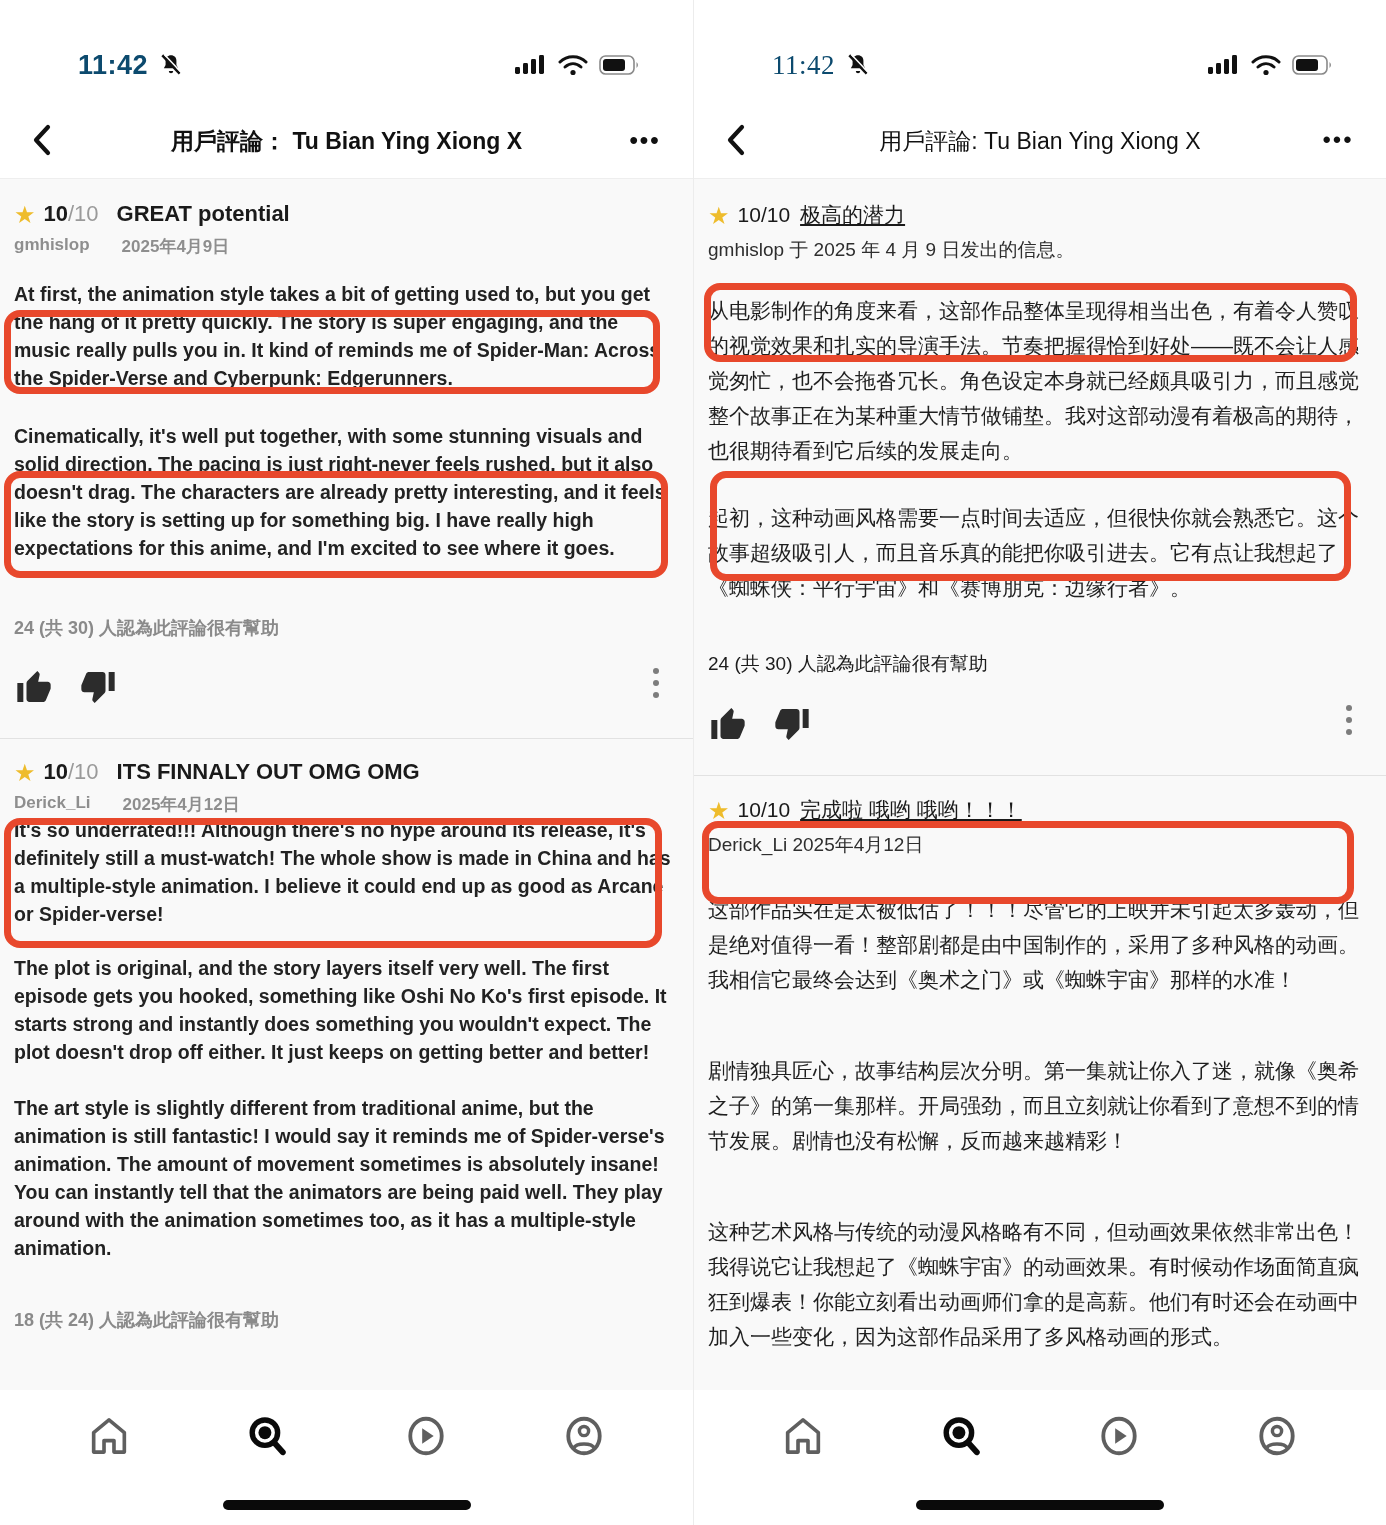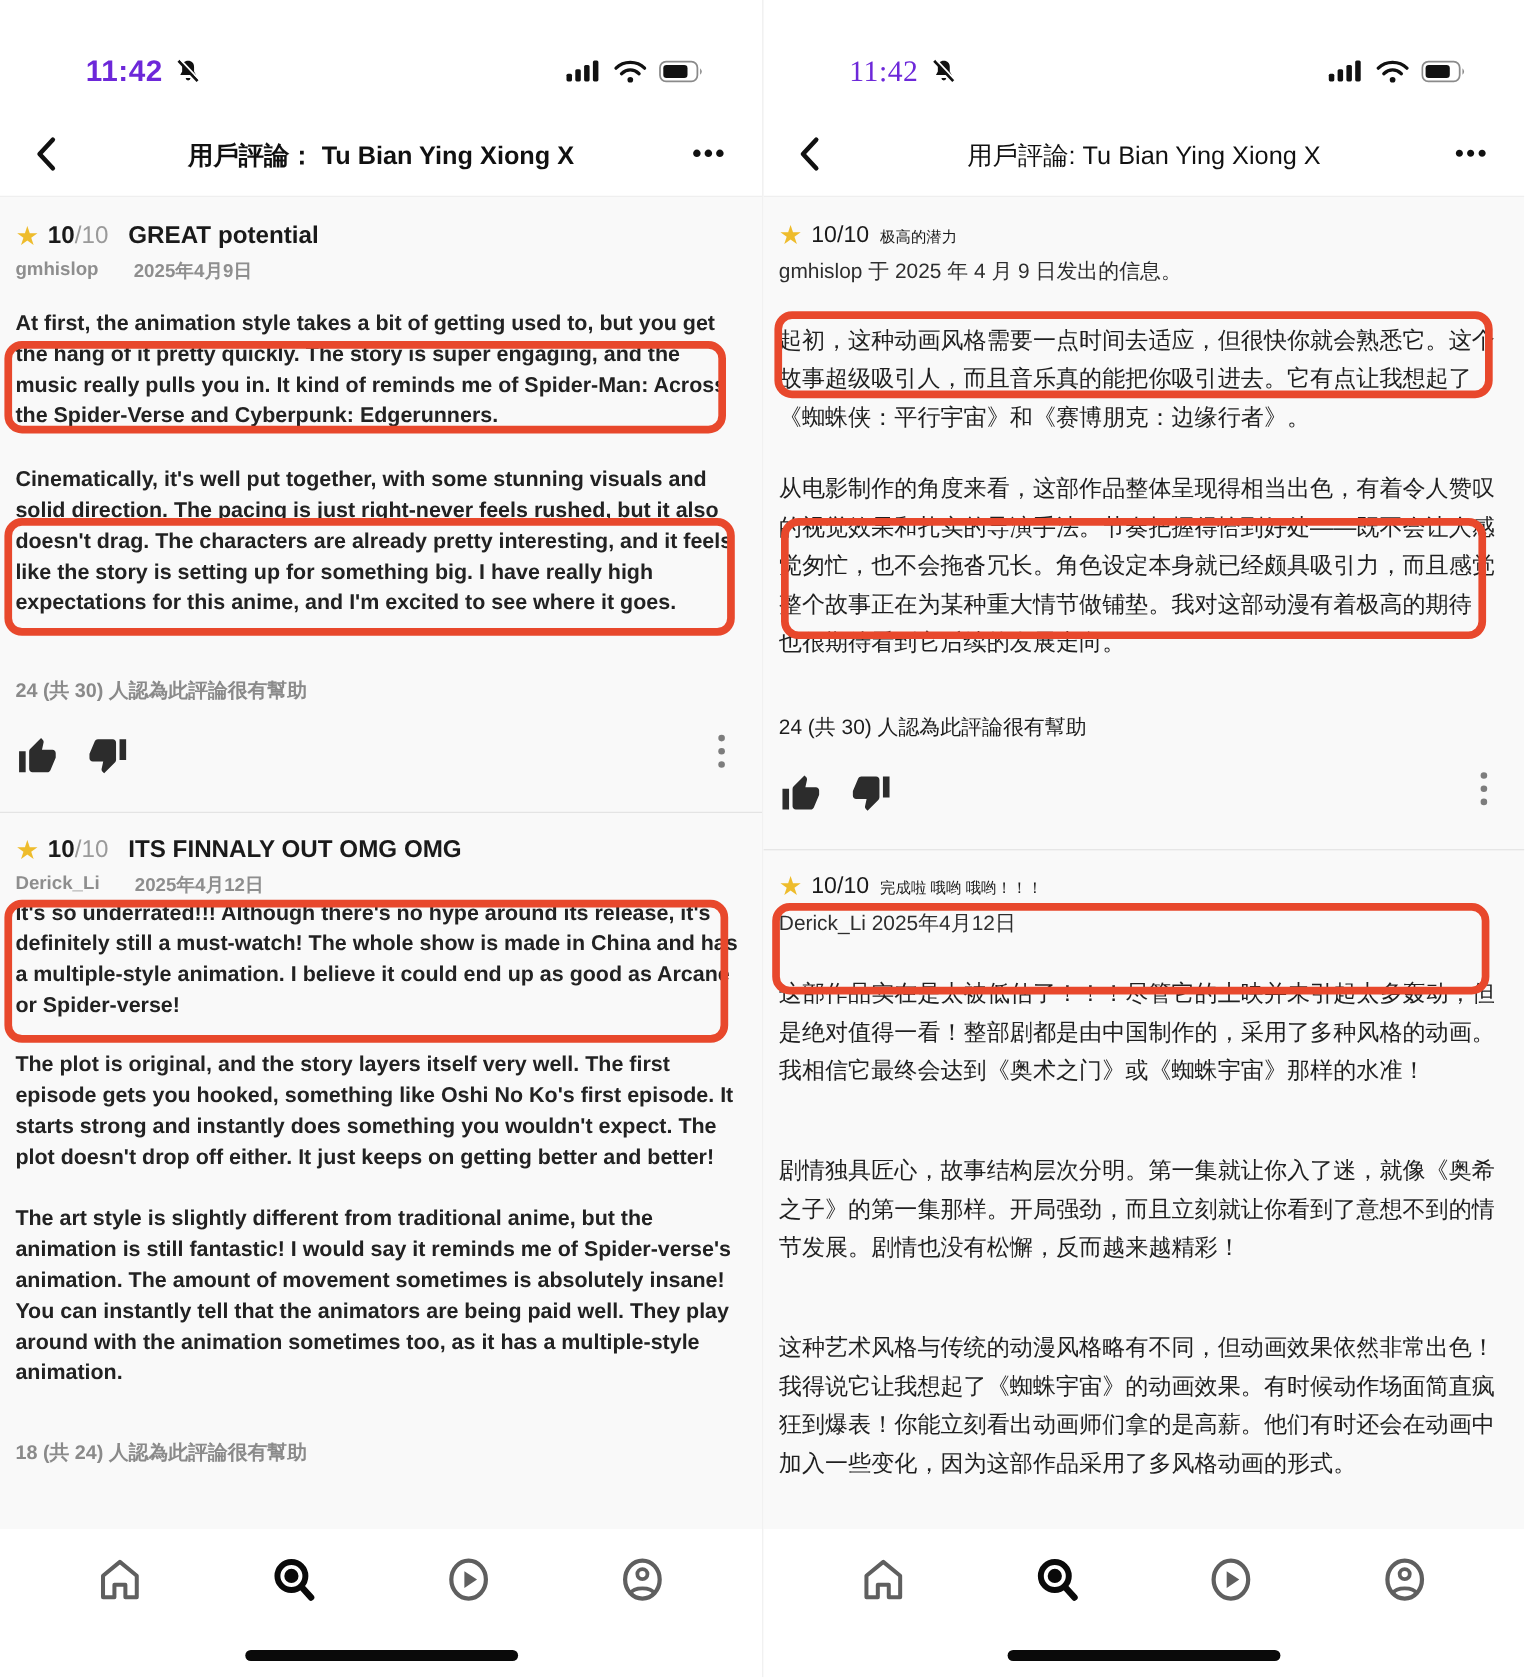--- a/index.html
+++ b/index.html
@@ -4,21 +4,21 @@
 <style>
   * { margin:0; padding:0; box-sizing:border-box; }
   html,body { width:1386px; height:1525px; background:#fff; font-family:"Liberation Sans", sans-serif; }
   .stage { position:relative; width:1386px; height:1525px; overflow:hidden; background:#fff; }
   .panel { position:absolute; top:0; width:693px; height:1525px; background:#fff; overflow:hidden; }
   .panel.left { left:0; }
   .panel.right { left:693px; border-left:1px solid #ececec; }
 
   
   .statusbar { position:absolute; top:42px; left:0; right:0; height:46px; display:flex; align-items:center; justify-content:space-between; padding:0 52px 0 78px; }
-  .status-time { font-size:27px; letter-spacing:.5px; color:#6d28d9; display:flex; align-items:center; gap:10px; }
+  .status-time { font-size:27px; letter-spacing:.5px; color:#0c4a6e; display:flex; align-items:center; gap:10px; }
   .panel.left .status-time { font-weight:700; }
   .panel.right .status-time { font-weight:400; font-family:"Liberation Serif", serif; }
   .status-icons { display:flex; align-items:center; gap:11px; }
 
   
   .header { position:absolute; top:112px; left:0; right:0; height:58px; display:flex; align-items:center; justify-content:center; }
   .hdr-title { font-size:23px; color:#111; max-width:520px; white-space:nowrap; }
   .panel.left .hdr-title { font-weight:700; }
   .panel.right .hdr-title { font-weight:400; }
   .back-btn { position:absolute; left:22px; top:8px; width:40px; height:40px; display:flex; align-items:center; justify-content:center; }
@@ -27,21 +27,21 @@
 
   
   .content { position:absolute; top:178px; left:0; right:0; bottom:135px; background:#f9f9f9; padding:22px 20px 0 14px; border-top:1px solid #eee; }
 
   .rating-line { display:flex; align-items:baseline; gap:8px; }
   .star { color:#eebc2c; font-size:24px; line-height:24px; transform:translateY(2px); }
   .rating-num { font-size:22px; font-weight:700; color:#1a1a1a; }
   .rating-max { font-size:22px; color:#9a9a9a; margin-left:-8px; }
   .panel.right .rating-num, .panel.right .rating-max { font-weight:400; font-size:21px; color:#1a1a1a; }
   .review-title { font-size:22px; font-weight:700; color:#1a1a1a; margin-left:10px; }
-  .panel.right .review-title { font-weight:400; font-size:14px; margin-left:2px; }
+  .panel.right .review-title { font-weight:400; font-size:21px; margin-left:2px;text-decoration:underline; }
   .byline { margin-top:8px; font-size:17px; color:#8e8e8e; font-weight:600; display:flex; gap:32px; }
   .panel.right .byline { color:#2e2e2e; font-weight:400; font-size:19px; }
 
   .para { font-size:19.5px; line-height:28px; color:#222; }
   .panel.left .para { font-weight:600; }
   .panel.right .para { font-weight:400; font-size:21px; line-height:35px; color:#1f1f1f; }
 
   .helpful { font-size:18px; color:#8a8a8a; font-weight:600; }
   .panel.right .helpful { color:#1c1c1c; font-weight:400; font-size:19px; }
 
@@ -263,22 +263,22 @@
       <div>
         <div class="rating-line">
           <span class="star">★</span>
           <span class="rating-num">10</span>
           <span class="rating-max">/10</span>
           <span class="review-title">极高的潜力</span>
         </div>
         <div class="byline">
           <span>gmhislop 于 2025 年 4 月 9 日发出的信息。</span>
         </div>
+        <p class="para" style="margin-top:30px;">从电影制作的角度来看，这部作品整体呈现得相当出色，有着令人赞叹的视觉效果和扎实的导演手法。节奏把握得恰到好处——既不会让人感觉匆忙，也不会拖沓冗长。角色设定本身就已经颇具吸引力，而且感觉整个故事正在为某种重大情节做铺垫。我对这部动漫有着极高的期待，也很期待看到它后续的发展走向。</p>
         <p class="para" style="margin-top:32px;">起初，这种动画风格需要一点时间去适应，但很快你就会熟悉它。这个故事超级吸引人，而且音乐真的能把你吸引进去。它有点让我想起了《蜘蛛侠：平行宇宙》和《赛博朋克：边缘行者》。</p>
-        <p class="para" style="margin-top:30px;">从电影制作的角度来看，这部作品整体呈现得相当出色，有着令人赞叹的视觉效果和扎实的导演手法。节奏把握得恰到好处——既不会让人感觉匆忙，也不会拖沓冗长。角色设定本身就已经颇具吸引力，而且感觉整个故事正在为某种重大情节做铺垫。我对这部动漫有着极高的期待，也很期待看到它后续的发展走向。</p>
         <div class="helpful" style="margin-top:46px;">24 (共 30) 人認為此評論很有幫助</div>
         <div class="actions">
           <span class="thumb">
             <svg width="40" height="40" viewBox="0 0 24 24">
                 <path d="M2 21h3.6V9.6H2V21zM22 10.6c0-1-.8-1.8-1.8-1.8h-5.7l.9-4.1v-.3c0-.4-.2-.7-.4-1l-1-1-6 6c-.3.3-.5.8-.5 1.3v9.5c0 1 .8 1.8 1.8 1.8h8.1c.7 0 1.4-.4 1.7-1.1l2.7-6.4c.1-.2.2-.4.2-.7v-2.2z" fill="#2c2c2c"></path>
               </svg>
           </span>
           <span class="thumb">
             <svg width="40" height="40" viewBox="0 0 24 24" style="transform:rotate(180deg)">
                 <path d="M2 21h3.6V9.6H2V21zM22 10.6c0-1-.8-1.8-1.8-1.8h-5.7l.9-4.1v-.3c0-.4-.2-.7-.4-1l-1-1-6 6c-.3.3-.5.8-.5 1.3v9.5c0 1 .8 1.8 1.8 1.8h8.1c.7 0 1.4-.4 1.7-1.1l2.7-6.4c.1-.2.2-.4.2-.7v-2.2z" fill="#2c2c2c"></path>

